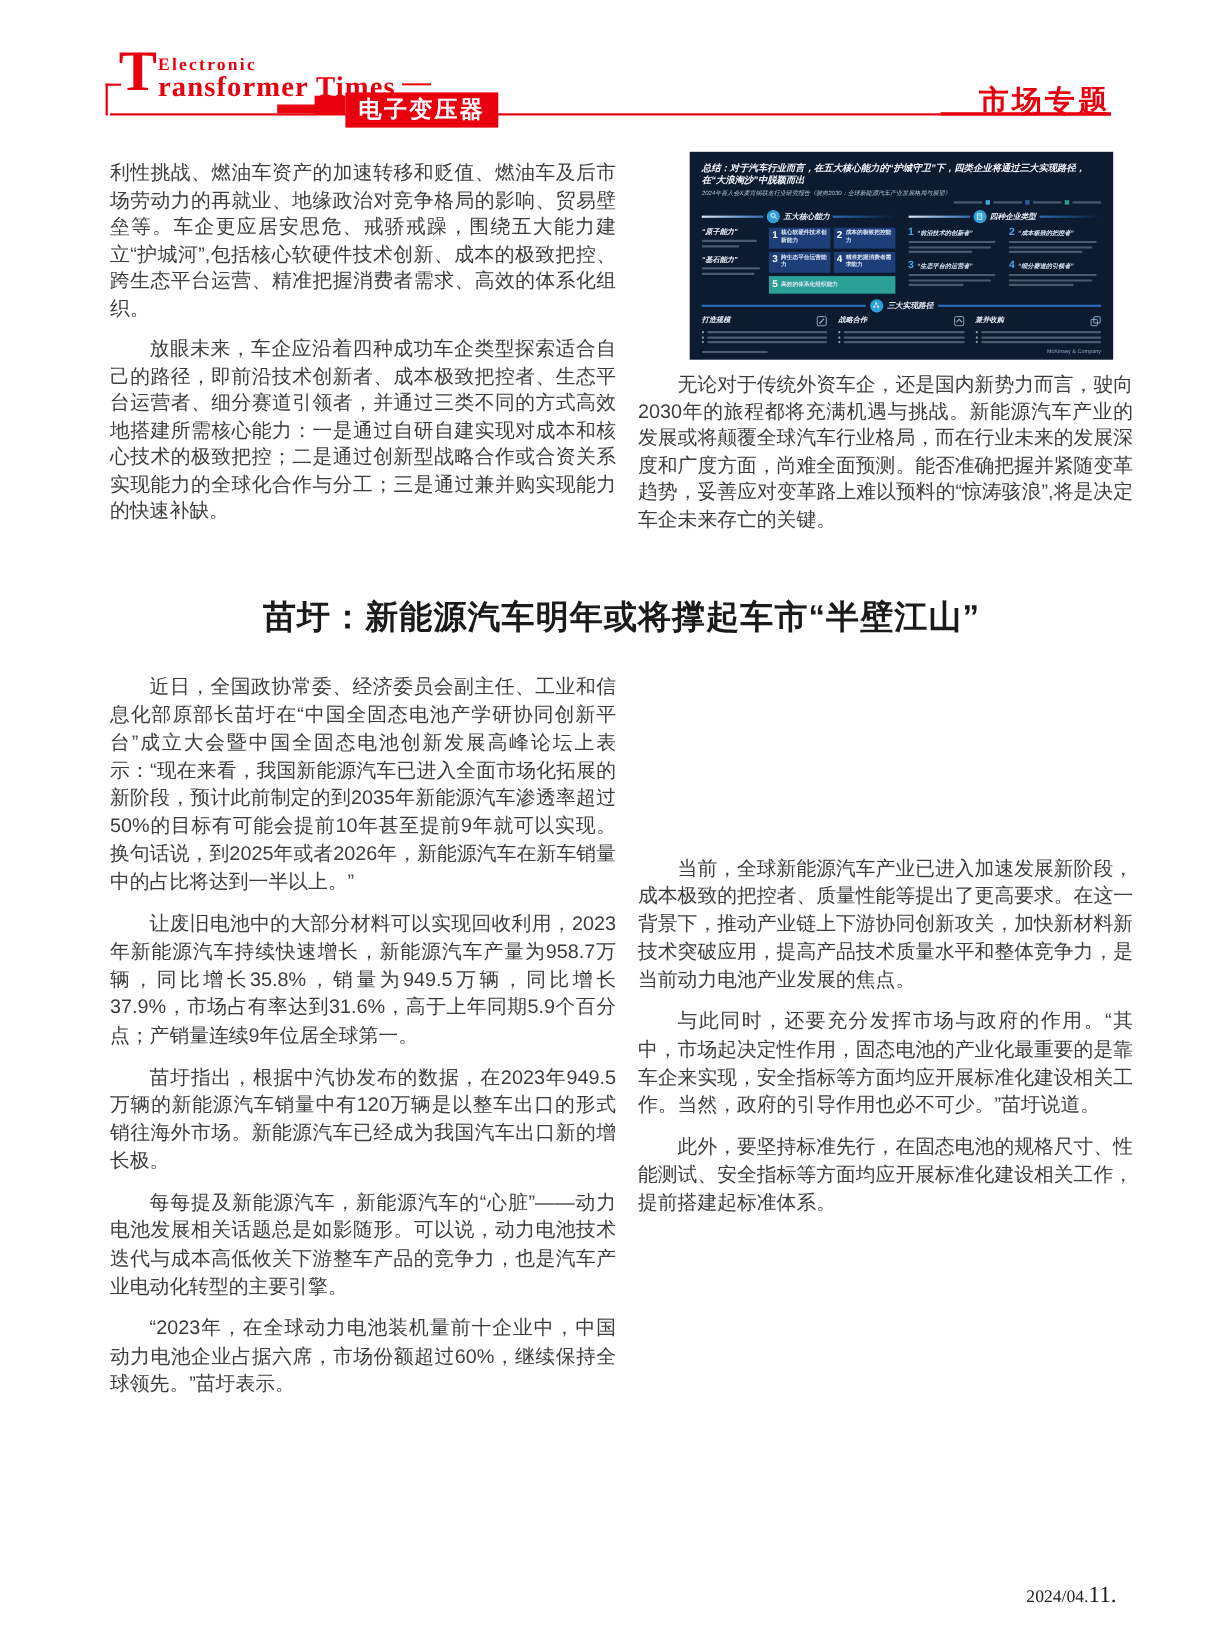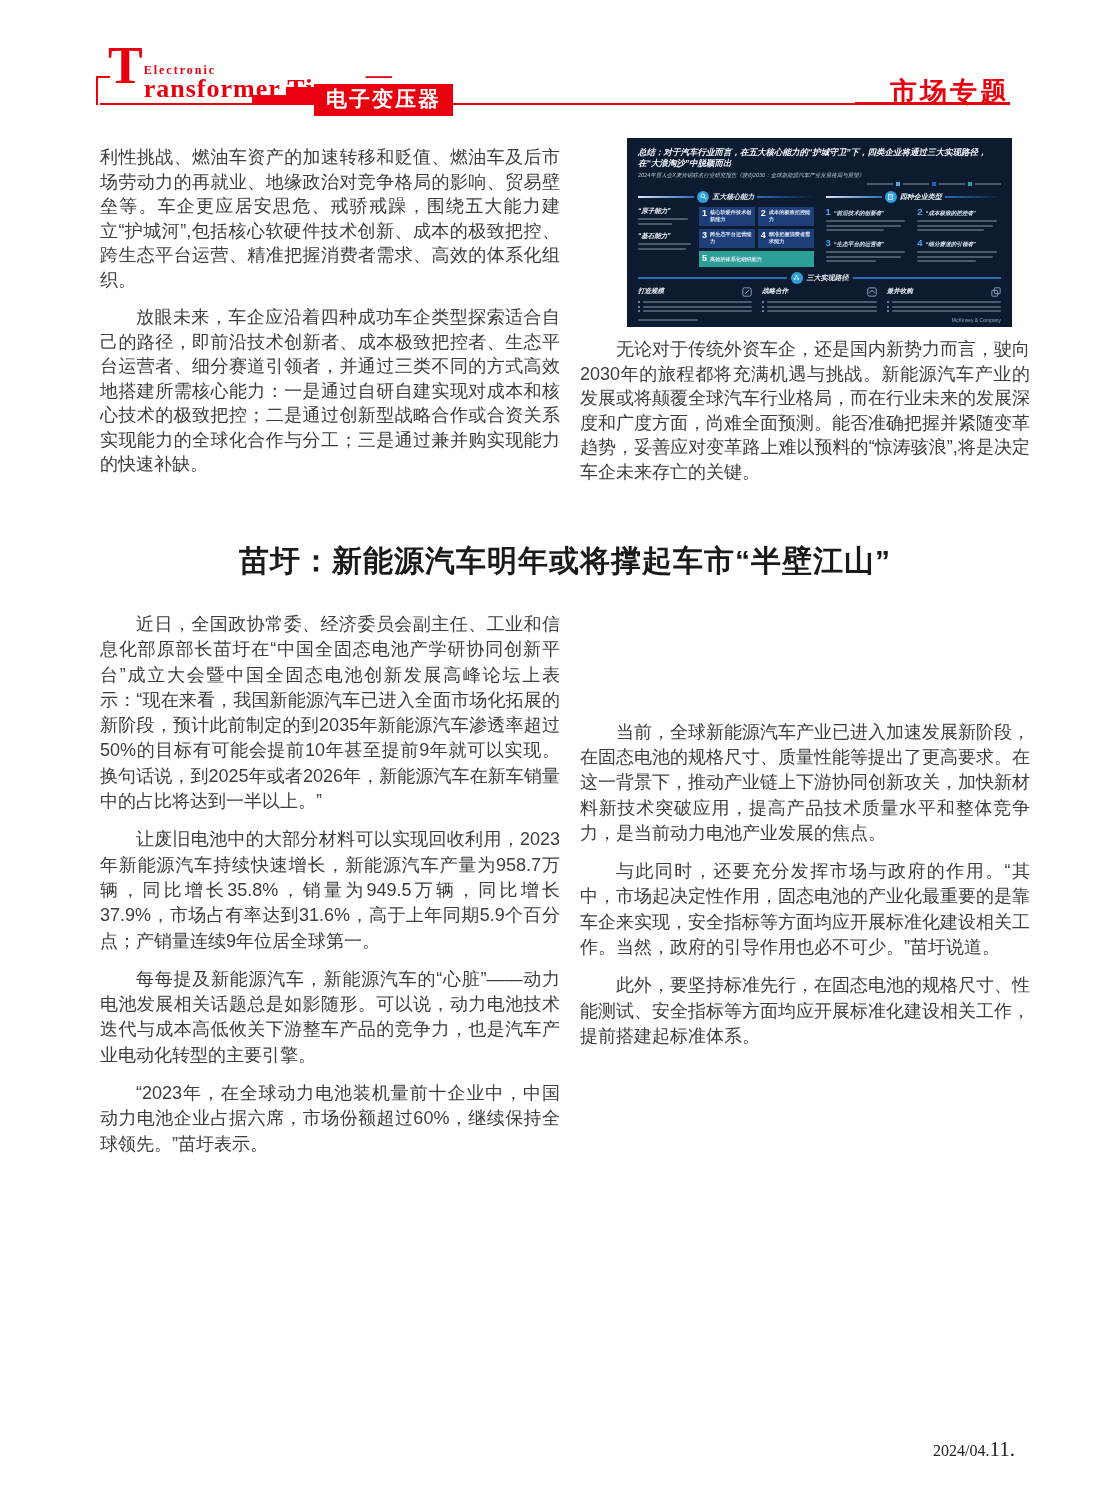--- a/index.html
+++ b/index.html
@@ -11,21 +11,21 @@
     font-family: "Liberation Sans", sans-serif;
     color:#3d3d3d;
     overflow: hidden;
   }
 
   
   .masthead { position:absolute; top:44px; left:108px; display:flex; align-items:flex-start;
               font-family:"Liberation Serif", serif; color:#e8000f; }
   .logo-t { font-size:52px; font-weight:bold; line-height:0.85; }
   .logo-stack { display:flex; flex-direction:column; margin-left:1px; }
-  .logo-small { font-size:12px; font-weight:bold; letter-spacing:2px; line-height:12px; margin-top:20px;}
+  .logo-small { font-size:16px; font-weight:bold; letter-spacing:2px; line-height:12px; margin-top:10px;}
   .logo-main { font-size:26px; font-weight:bold; letter-spacing:1px; line-height:26px; }
   .logo-dash { font-size:26px; font-weight:bold; margin-left:6px; margin-top:16px;}
   .bracket { position:absolute; top:76px; left:96px; width:14px; height:29px;
              border-left:2px solid #e8000f; border-top:2px solid #e8000f; }
   .rule { position:absolute; top:103px; left:100px; right:95px; height:2px; background:#e8000f; }
   .rule-strong { position:absolute; top:102px; left:855px; width:155px; height:3px; background:#e8000f; }
   .step1 { position:absolute; top:95px; left:252px; width:46px; height:8px; background:#e8000f; }
   .step2 { position:absolute; top:87px; left:286px; width:28px; height:17px; background:#e8000f; }
   .badge { position:absolute; top:84px; left:314px; background:#e8000f; color:#ffffff;
            font-weight:bold; font-size:21px; padding:1px 12px 3px; letter-spacing:2px; }
@@ -321,25 +321,26 @@
         <p class="body">无论对于传统外资车企，还是国内新势力而言，驶向2030年的旅程都将充满机遇与挑战。新能源汽车产业的发展或将颠覆全球汽车行业格局，而在行业未来的发展深度和广度方面，尚难全面预测。能否准确把握并紧随变革趋势，妥善应对变革路上难以预料的“惊涛骇浪”,将是决定车企未来存亡的关键。</p>
       </div>
     </div>
 
     <div class="headline">苗圩：新能源汽车明年或将撑起车市“半壁江山”</div>
 
     <div class="row article-cols">
       <div class="col-l">
         <p class="body">近日，全国政协常委、经济委员会副主任、工业和信息化部原部长苗圩在“中国全固态电池产学研协同创新平台”成立大会暨中国全固态电池创新发展高峰论坛上表示：“现在来看，我国新能源汽车已进入全面市场化拓展的新阶段，预计此前制定的到2035年新能源汽车渗透率超过50%的目标有可能会提前10年甚至提前9年就可以实现。换句话说，到2025年或者2026年，新能源汽车在新车销量中的占比将达到一半以上。”</p>
         <p class="body">让废旧电池中的大部分材料可以实现回收利用，2023年新能源汽车持续快速增长，新能源汽车产量为958.7万辆，同比增长35.8%，销量为949.5万辆，同比增长37.9%，市场占有率达到31.6%，高于上年同期5.9个百分点；产销量连续9年位居全球第一。</p>
+        <p class="body">苗圩指出，根据中汽协发布的数据，在2023年949.5万辆的新能源汽车销量中有120万辆是以整车出口的形式销往海外市场。新能源汽车已经成为我国汽车出口新的增长极。</p>
         <p class="body">每每提及新能源汽车，新能源汽车的“心脏”——动力电池发展相关话题总是如影随形。可以说，动力电池技术迭代与成本高低攸关下游整车产品的竞争力，也是汽车产业电动化转型的主要引擎。</p>
         <p class="body">“2023年，在全球动力电池装机量前十企业中，中国动力电池企业占据六席，市场份额超过60%，继续保持全球领先。”苗圩表示。</p>
       </div>
       <div class="col-r">
-        <p class="body">当前，全球新能源汽车产业已进入加速发展新阶段，在固态电池的规格尺寸、质量性能等提出了更高要求。在这一背景下，推动产业链上下游协同创新攻关，加快新材料新技术突破应用，提高产品技术质量水平和整体竞争力，是当前动力电池产业发展的焦点。</p>
+        <p class="body">当前，全球新能源汽车产业已进入加速发展新阶段，成本极致的把控者、质量性能等提出了更高要求。在这一背景下，推动产业链上下游协同创新攻关，加快新材料新技术突破应用，提高产品技术质量水平和整体竞争力，是当前动力电池产业发展的焦点。</p>
         <p class="body">与此同时，还要充分发挥市场与政府的作用。“其中，市场起决定性作用，固态电池的产业化最重要的是靠车企来实现，安全指标等方面均应开展标准化建设相关工作。当然，政府的引导作用也必不可少。”苗圩说道。</p>
         <p class="body">此外，要坚持标准先行，在固态电池的规格尺寸、性能测试、安全指标等方面均应开展标准化建设相关工作，提前搭建起标准体系。</p>
       </div>
     </div>
   </div>
 
   <div class="folio">
     <span class="small">2024/04.</span><span class="big">11.</span>
   </div>
 

